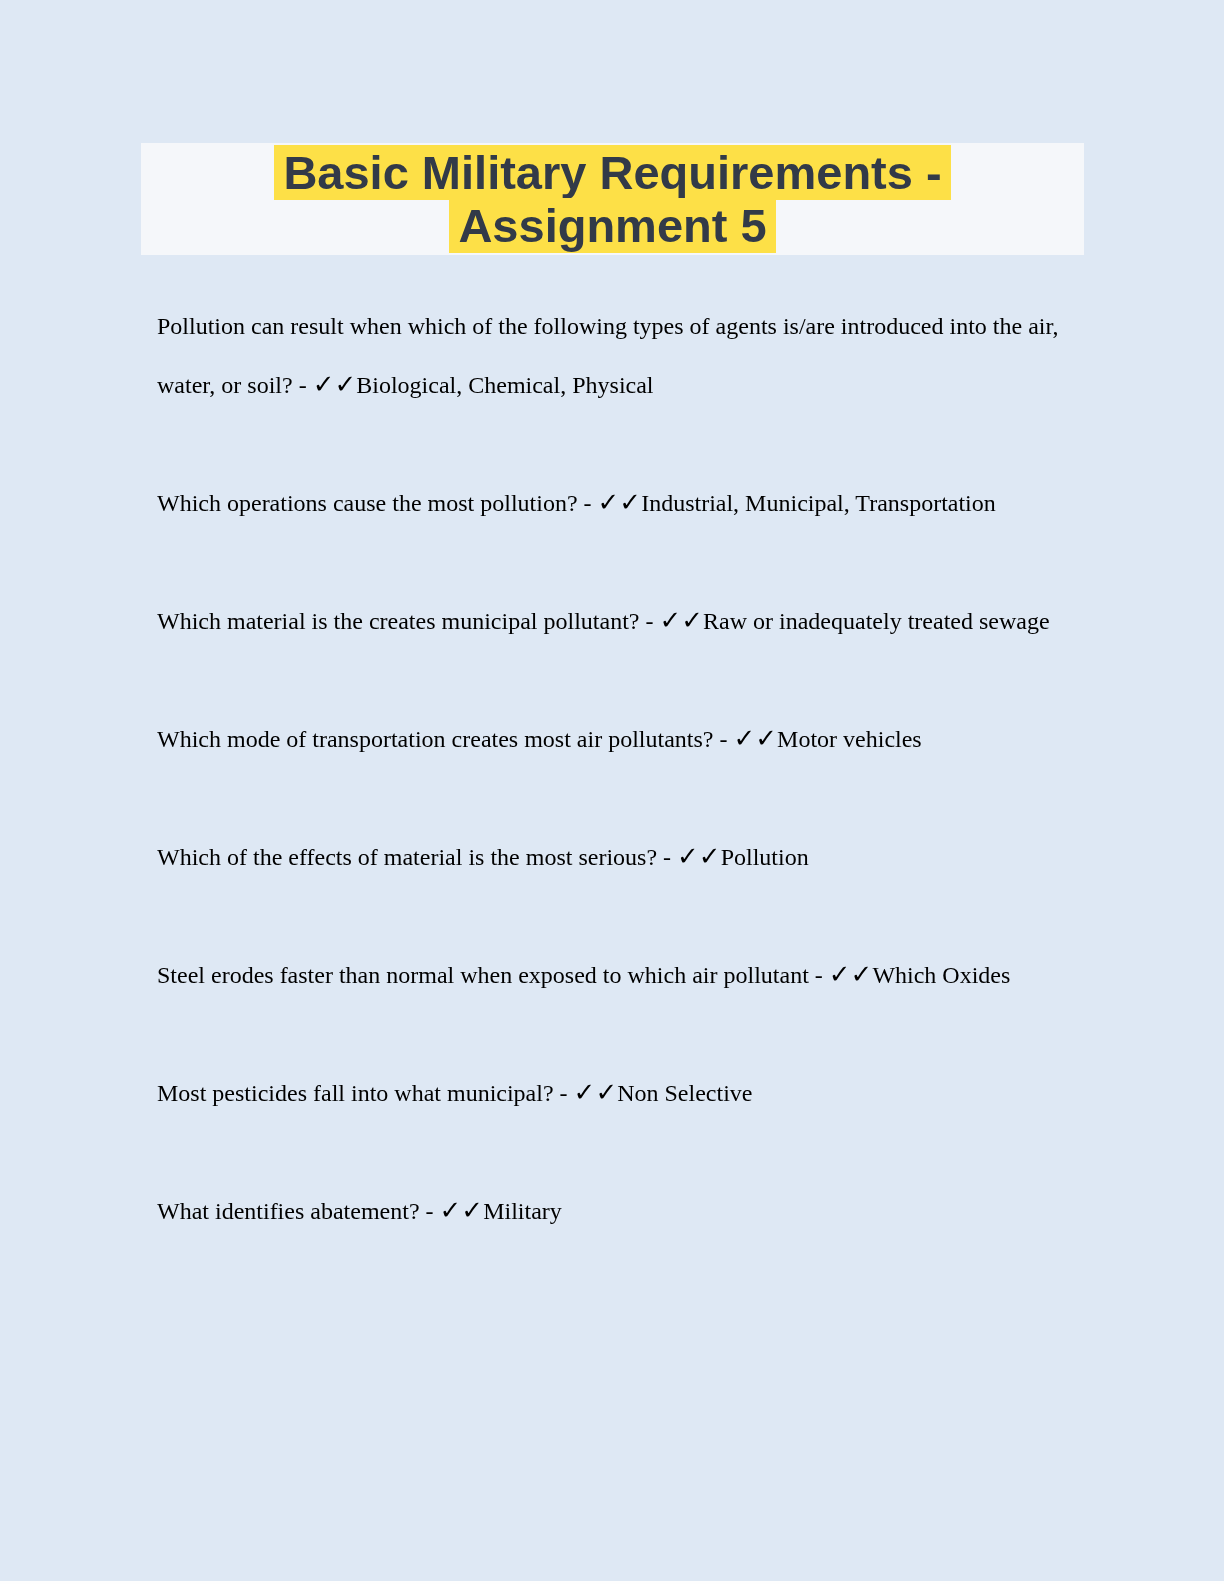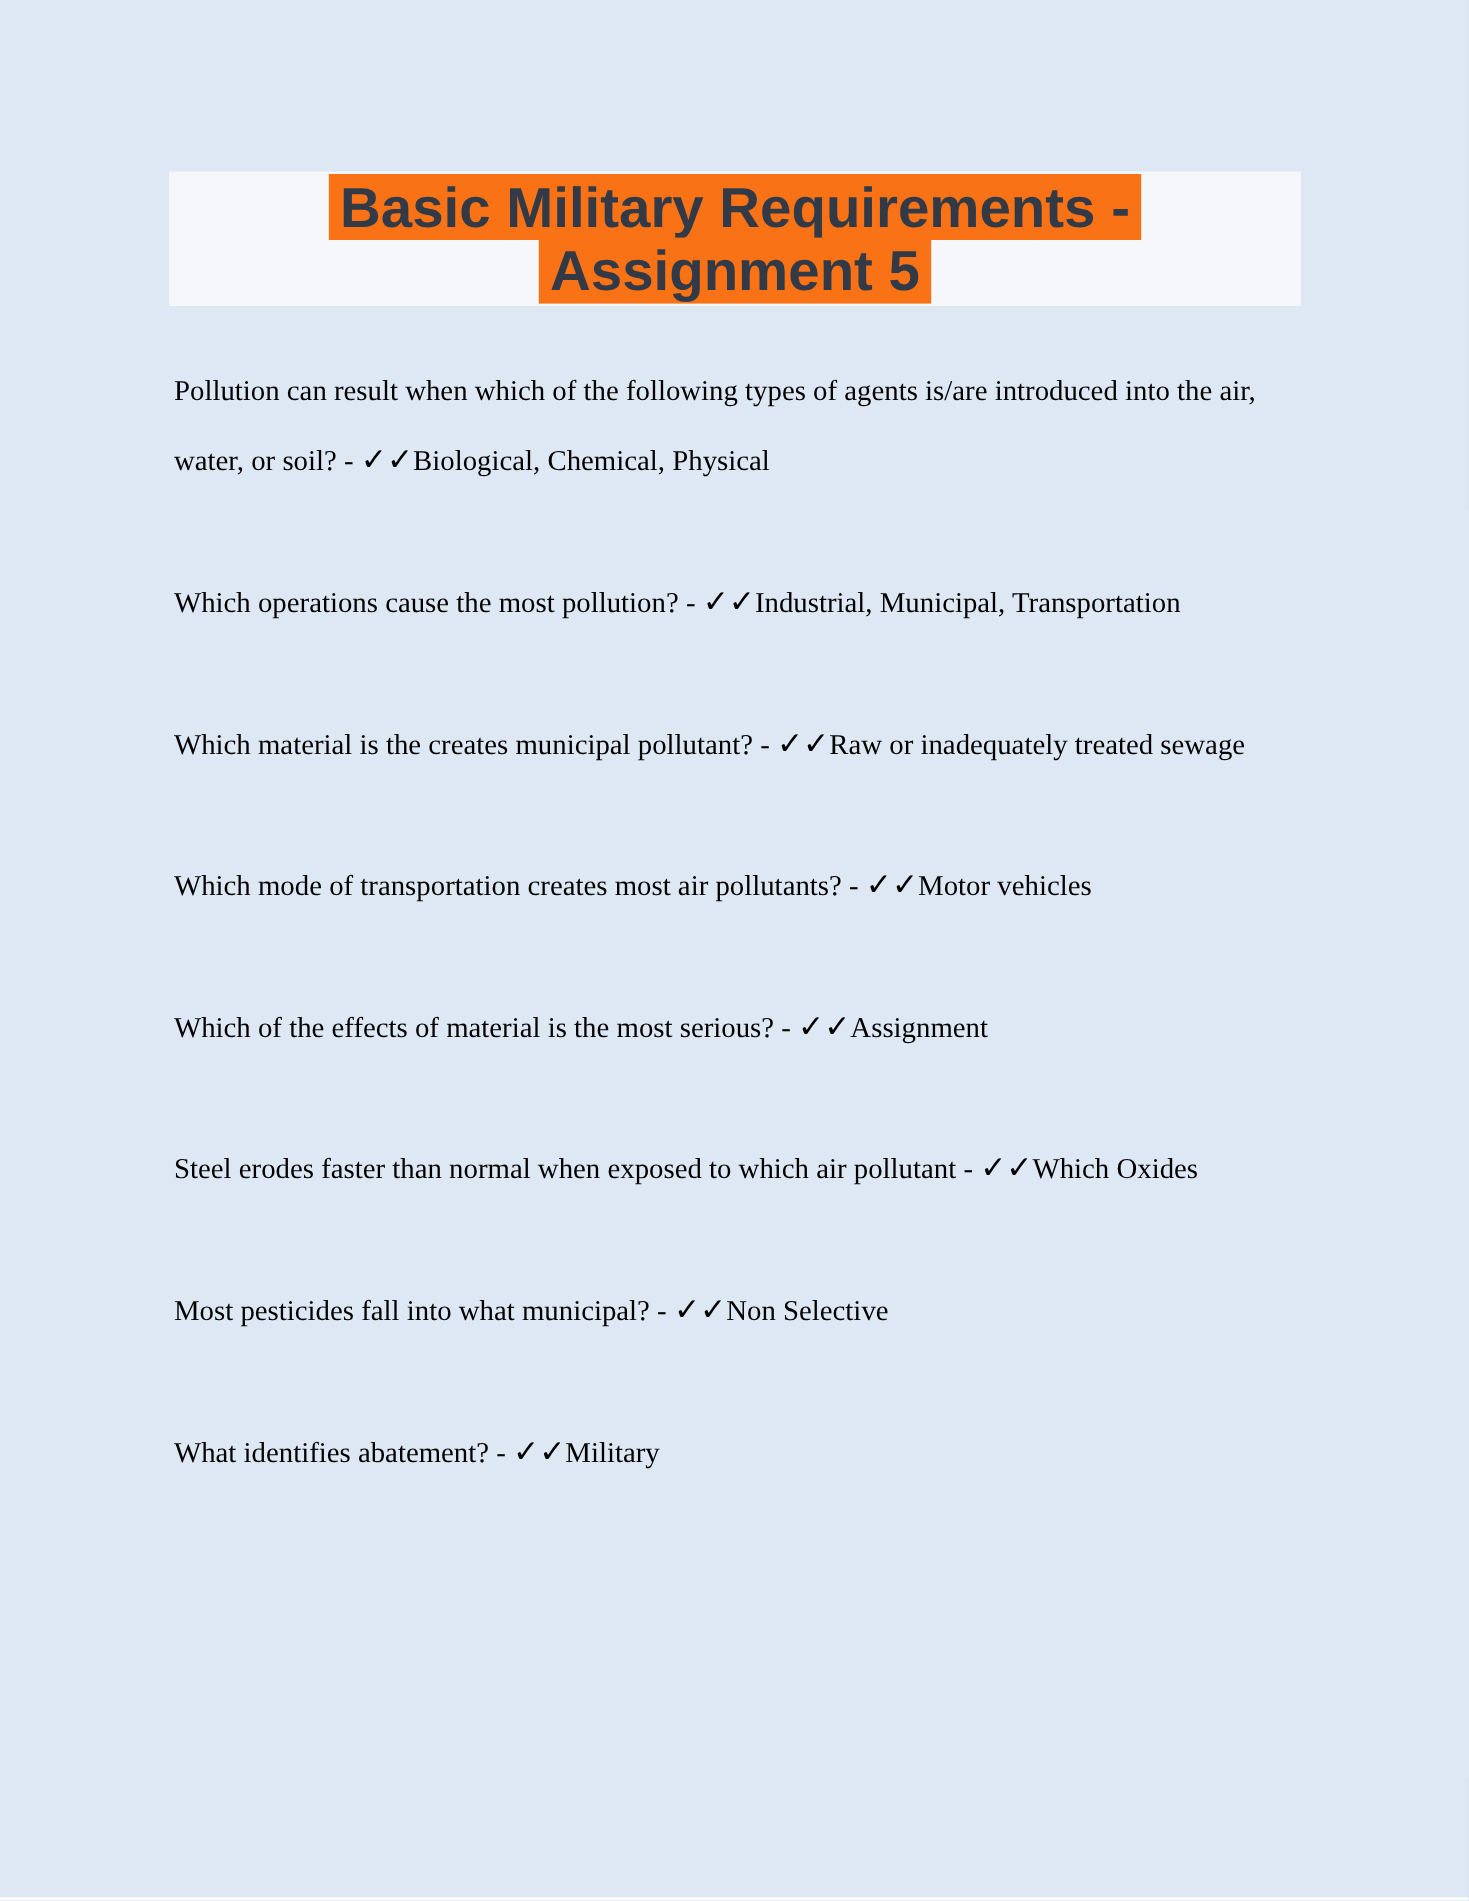--- a/index.html
+++ b/index.html
@@ -27,34 +27,34 @@
   .doc-title {
     font-family: "Liberation Sans", "DejaVu Sans", sans-serif;
     font-weight: 700;
     font-size: 47px;
     line-height: 53px;
     color: #323a48;
     text-align: center;
     letter-spacing: 0px;
   }
   .doc-title .hl {
-    background: #f97316;
+    background: #fde047;
     padding: 1px 9px;
   }
   .doc-title .title-line { display: block; }
   .content {
     position: absolute;
     left: 143px;
     top: 297px;
     width: 941px;
   }
   .qa-item {
     font-size: 24px;
     line-height: 59px;
-    margin: 0 0 59px 2px;
+    margin: 0 0 59px 14px;
   }
   .sep { white-space: pre; }
   .checks {
     font-family: "DejaVu Sans", sans-serif;
     font-weight: 700;
     font-size: 26px;
     line-height: 1;
   }
   .page-bottom-edge {
     position: absolute;
@@ -80,21 +80,21 @@
   <div class="content">
 
     <p class="qa-item"><span>Pollution can result when which of the following types of agents is/are introduced into the air, water, or soil?</span><span class="sep"> - </span><span class="checks">✓✓</span><span>Biological, Chemical, Physical</span></p>
 
     <p class="qa-item"><span>Which operations cause the most pollution?</span><span class="sep"> - </span><span class="checks">✓✓</span><span>Industrial, Municipal, Transportation</span></p>
 
     <p class="qa-item"><span>Which material is the creates municipal pollutant?</span><span class="sep"> - </span><span class="checks">✓✓</span><span>Raw or inadequately treated sewage</span></p>
 
     <p class="qa-item"><span>Which mode of transportation creates most air pollutants?</span><span class="sep"> - </span><span class="checks">✓✓</span><span>Motor vehicles</span></p>
 
-    <p class="qa-item"><span>Which of the effects of material is the most serious?</span><span class="sep"> - </span><span class="checks">✓✓</span><span>Assignment</span></p>
+    <p class="qa-item"><span>Which of the effects of material is the most serious?</span><span class="sep"> - </span><span class="checks">✓✓</span><span>Pollution</span></p>
 
     <p class="qa-item"><span>Steel erodes faster than normal when exposed to which air pollutant</span><span class="sep"> - </span><span class="checks">✓✓</span><span>Which Oxides</span></p>
 
     <p class="qa-item"><span>Most pesticides fall into what municipal?</span><span class="sep"> - </span><span class="checks">✓✓</span><span>Non Selective</span></p>
 
 
     <p class="qa-item"><span>What identifies abatement?</span><span class="sep"> - </span><span class="checks">✓✓</span><span>Military</span></p>
 
   </div>
 

